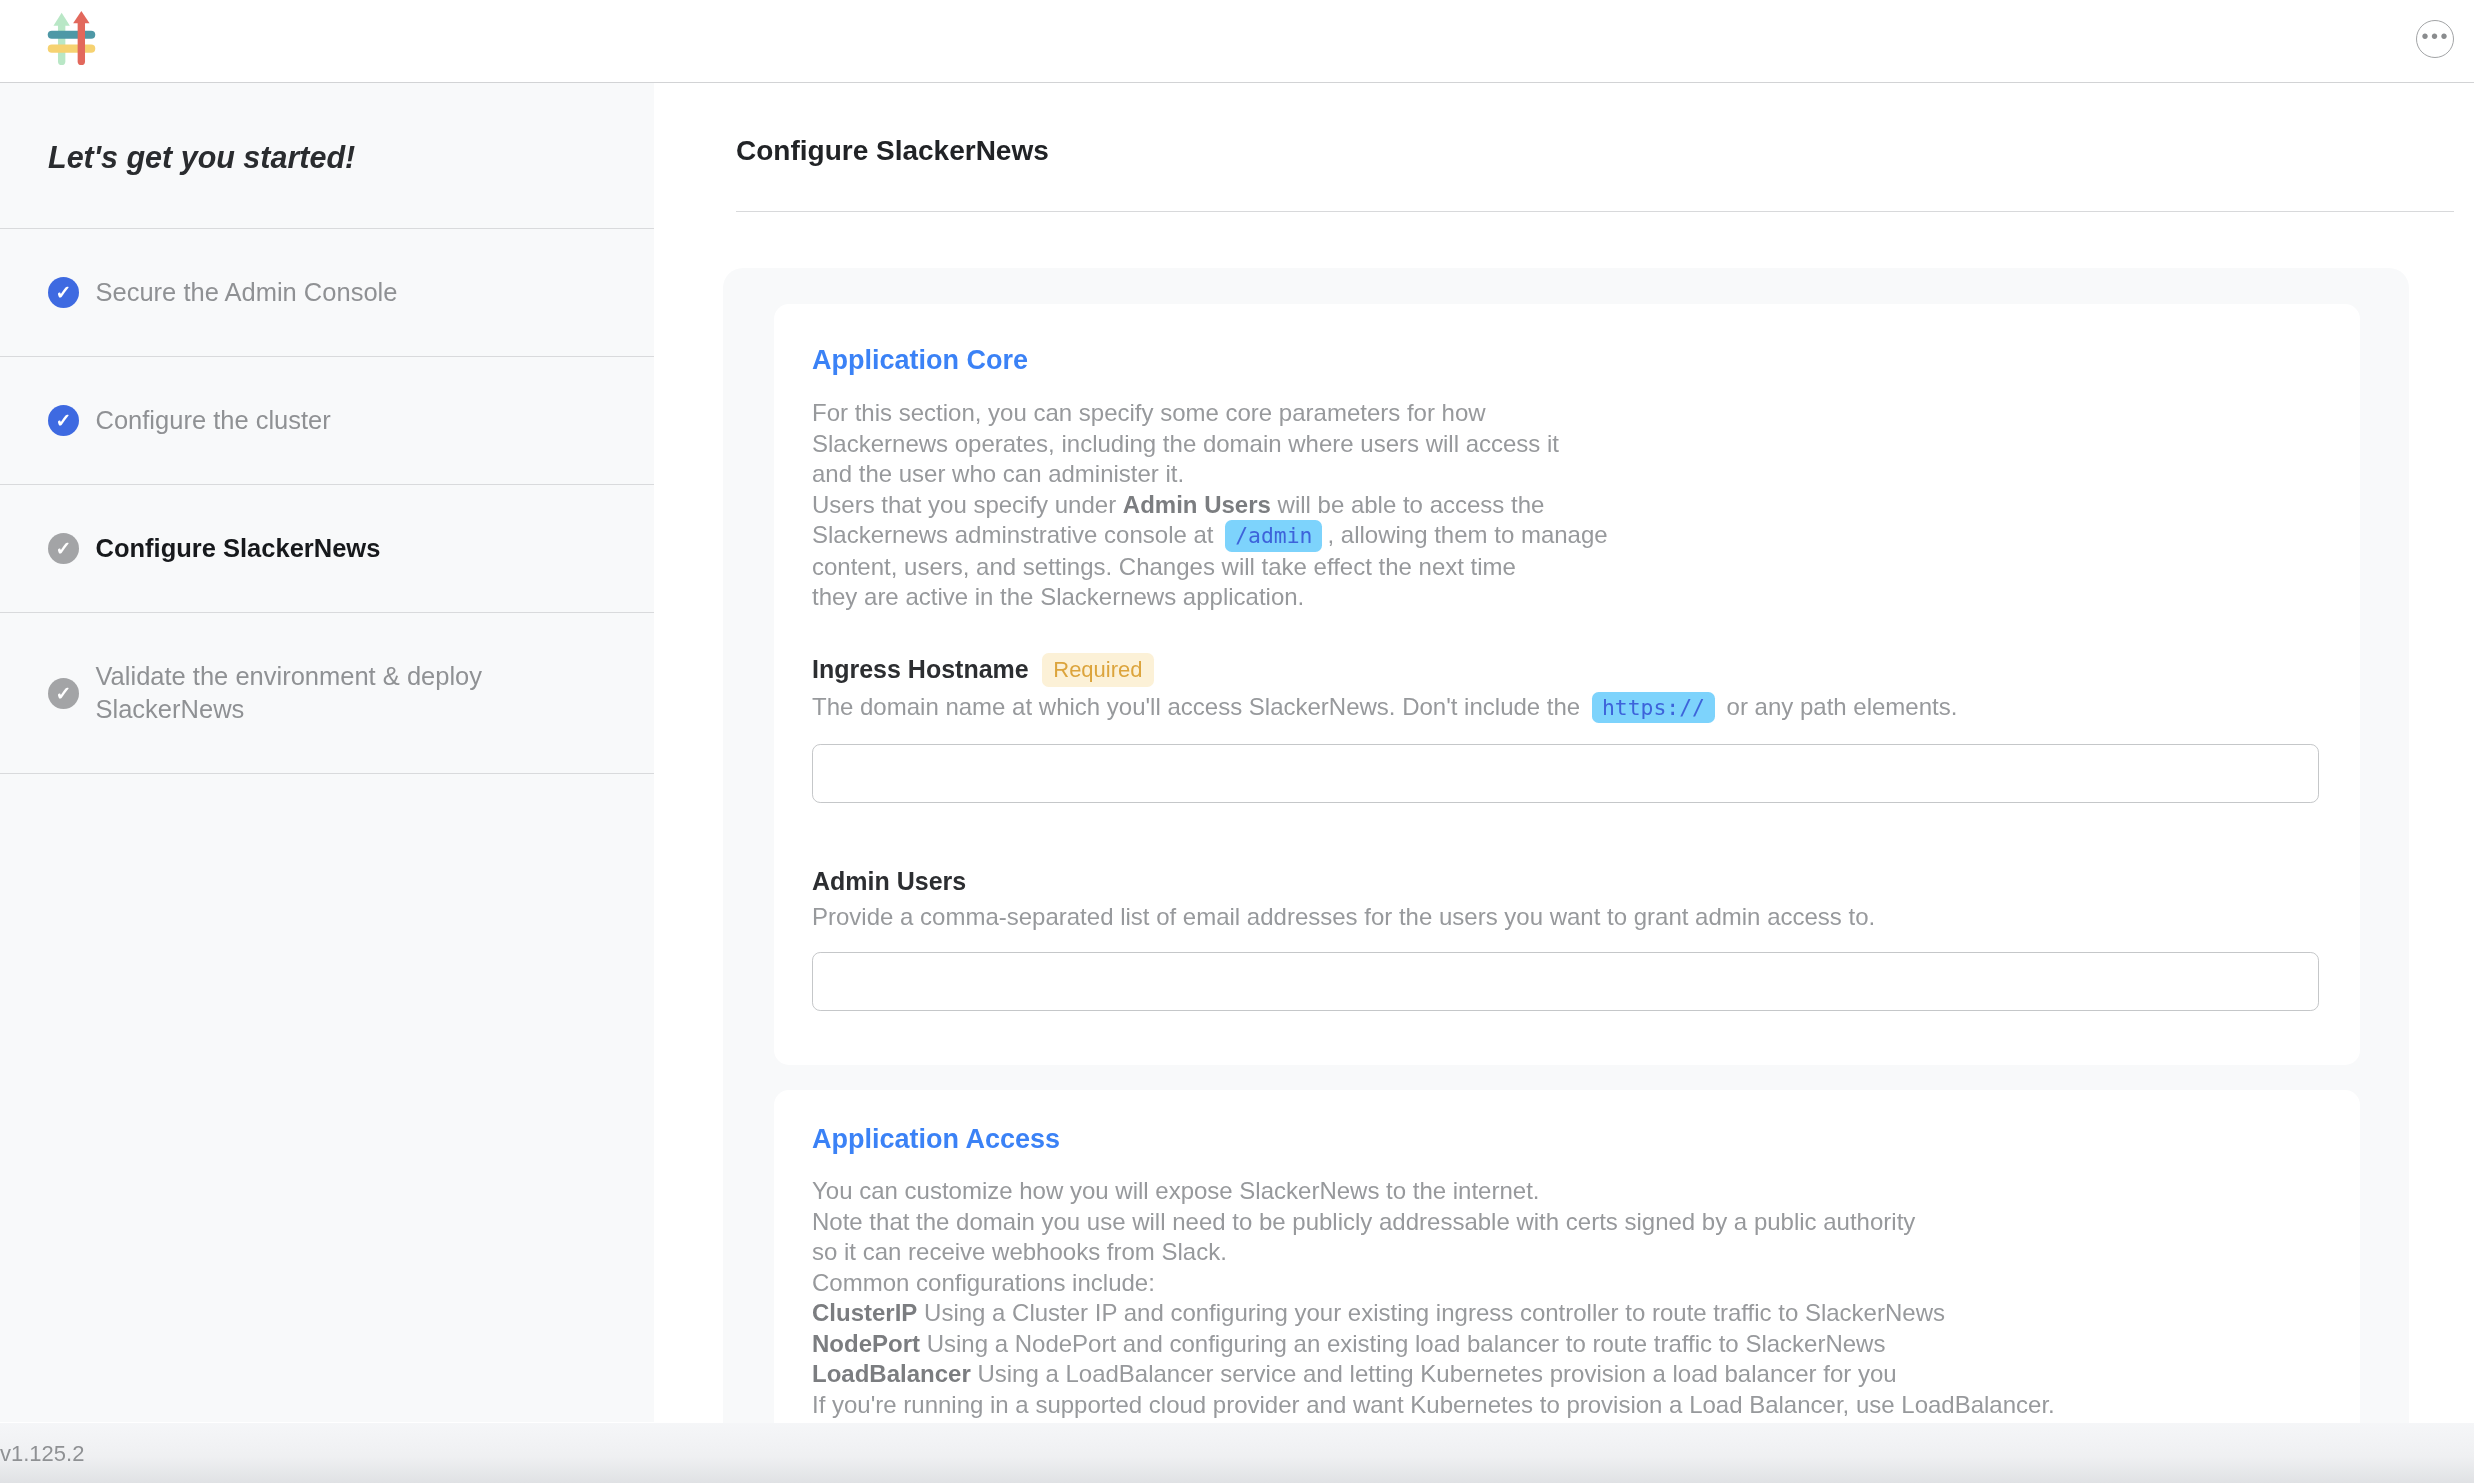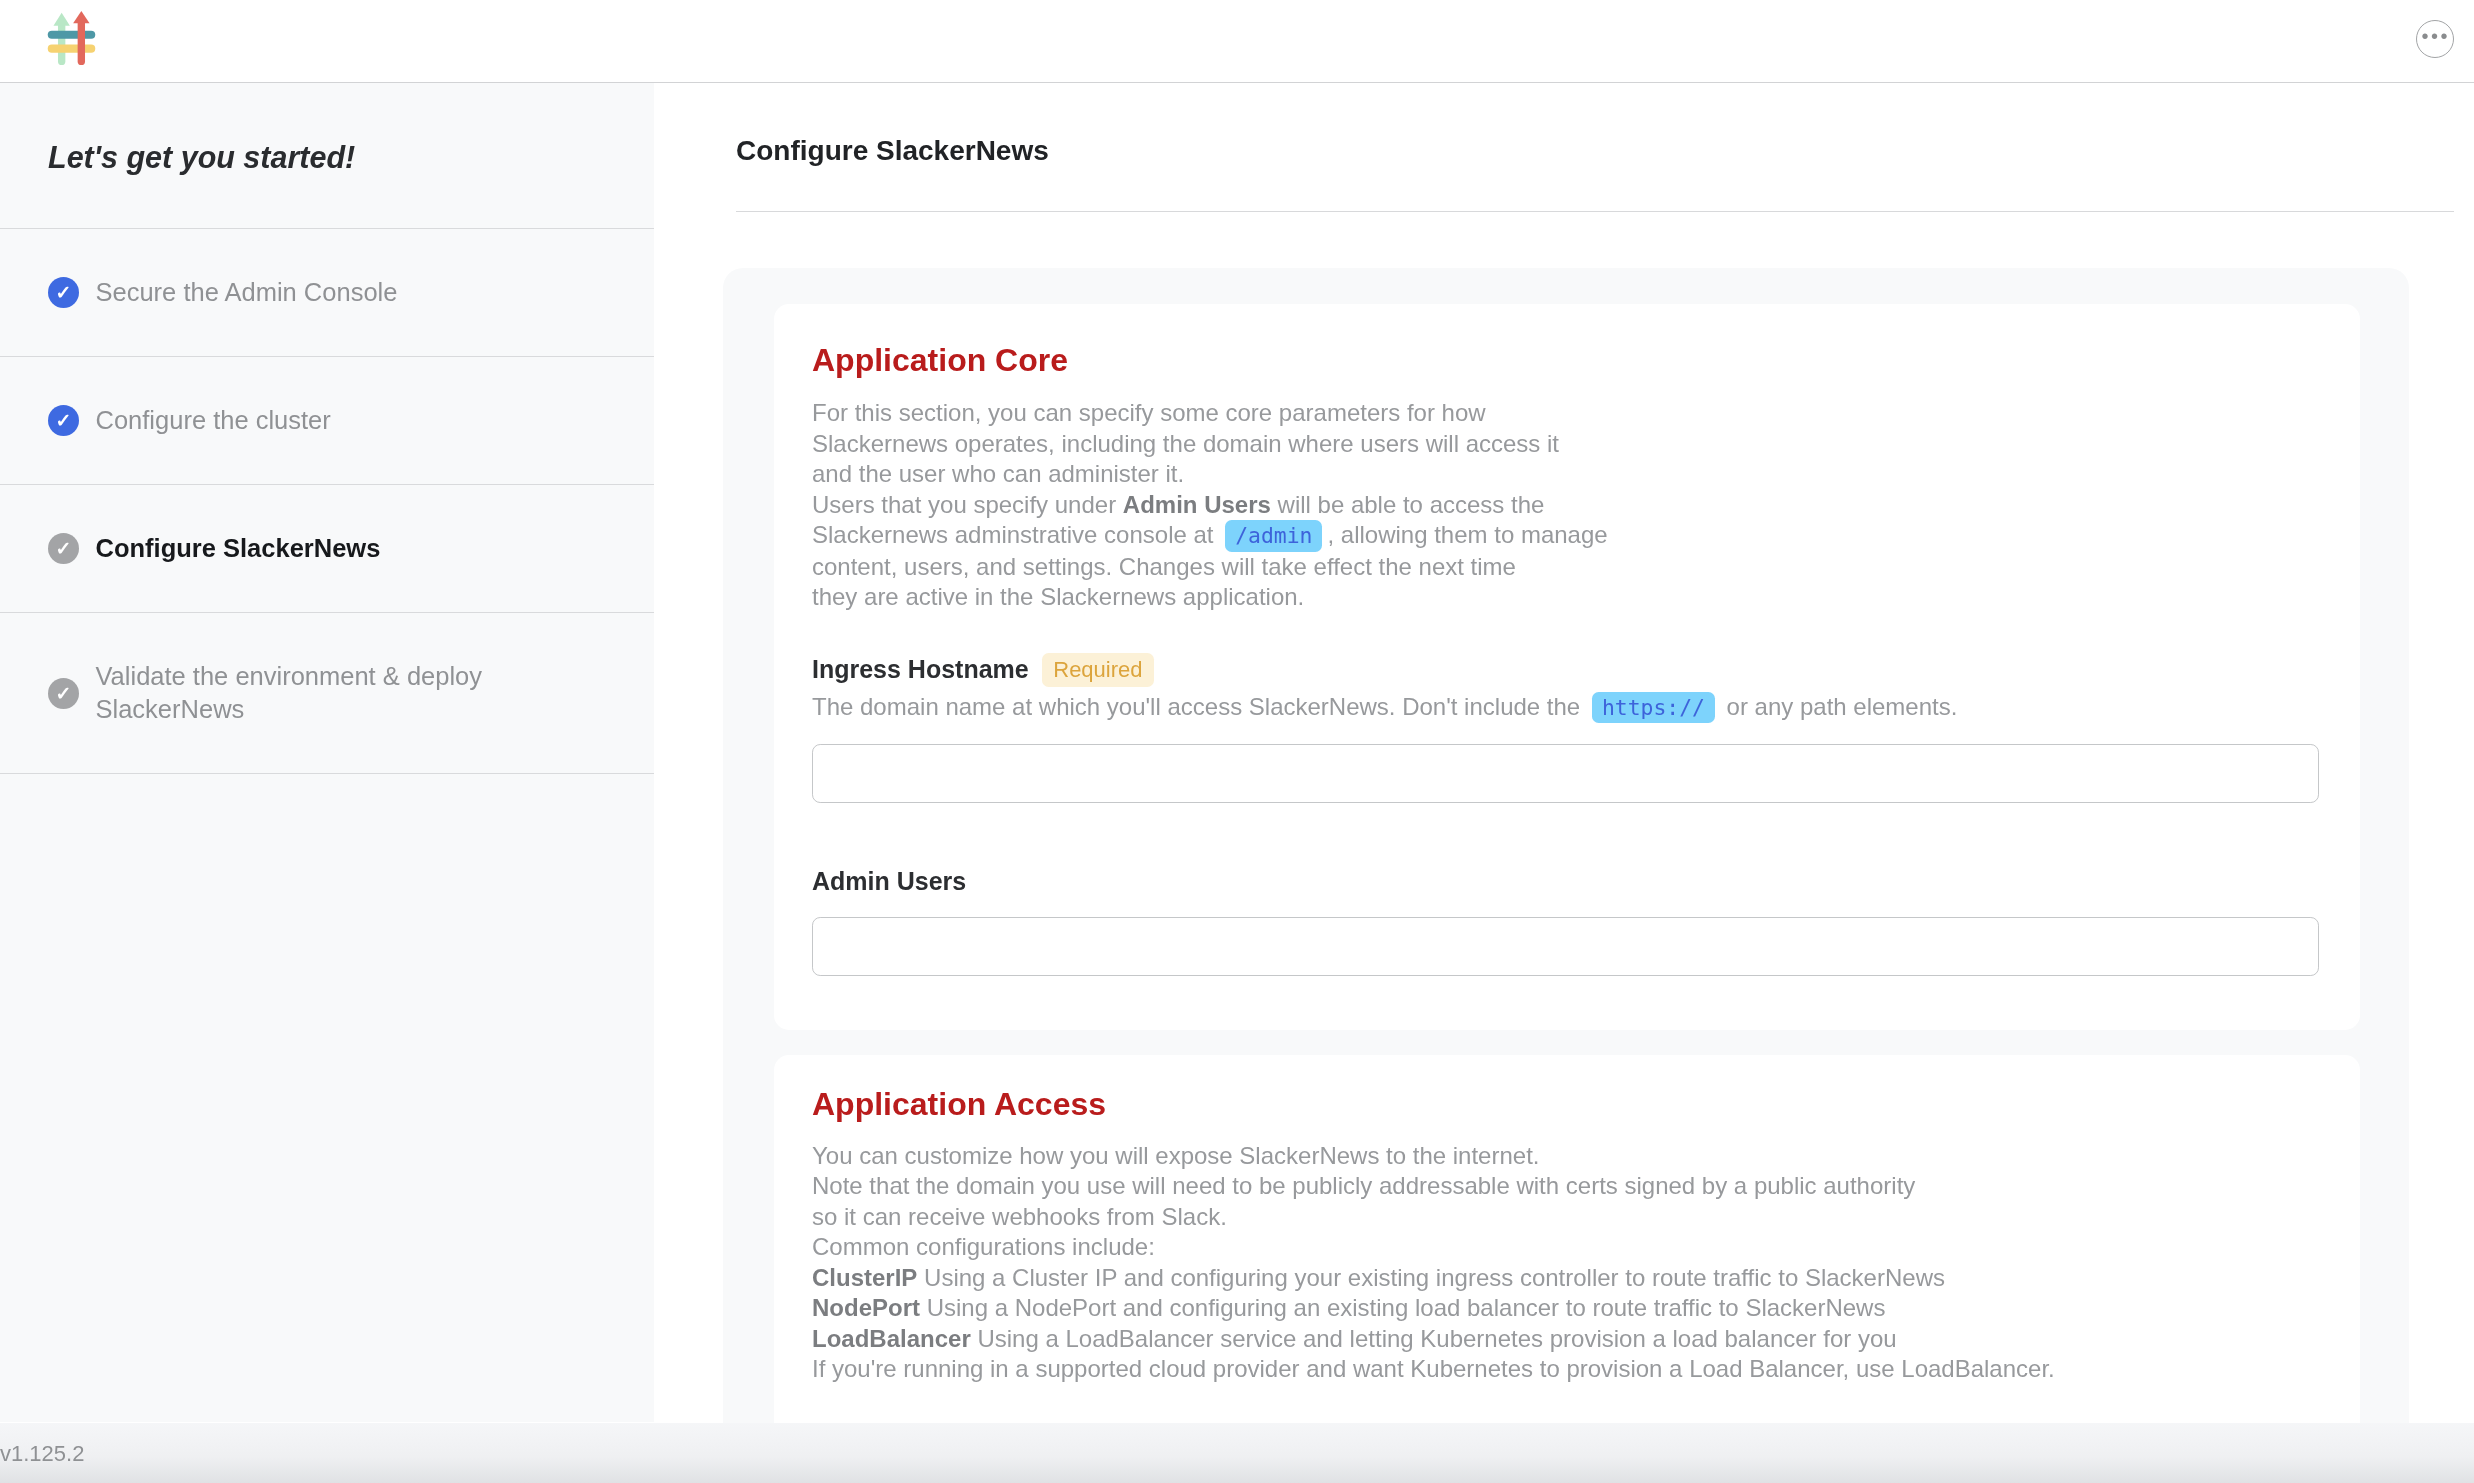--- a/index.html
+++ b/index.html
@@ -74,21 +74,21 @@
     box-sizing:border-box;
   }
   .card{
     background:#ffffff;border-radius:15px;
     padding:40px 41px 54px 38px;
     box-sizing:border-box;
   }
   .card + .card{margin-top:25px;}
   .card2{padding-top:33px;padding-bottom:66px;}
   .card-title{
-    margin:0 0 21.4px 0;font-size:32px;line-height:33px;font-weight:700;color:#b91c1c;
+    margin:0 0 21.4px 0;font-size:27px;line-height:33px;font-weight:700;color:#3b82f6;
   }
   .card2 .card-title{margin-bottom:20px;}
   .rich-line{
     white-space:nowrap;
     font-size:24px;line-height:30.5px;color:#97999c;
   }
   .seg-bold{font-weight:700;color:#7b7d80;}
   .seg-code{
     font-family:"DejaVu Sans Mono","Liberation Mono",monospace;
     font-size:21.4px;color:#3d63da;background:#7dd3fc;
@@ -193,20 +193,23 @@
         <div class="field-help">
             <div class="rich-line"><span class="seg-text">The domain name at which you'll access SlackerNews. Don't include the </span><span class="seg-code">https://</span><span class="seg-text"> or any path elements.</span></div>
           </div>
         <input class="field-input" type="text" value="" style="">
       </div>
 
       <div class="field">
         <div class="field-label-row">
           <span class="field-label">Admin Users</span>
         </div>
+        <div class="field-help">
+            <div class="rich-line"><span class="seg-text">Provide a comma-separated list of email addresses for the users you want to grant admin access to.</span></div>
+          </div>
         <input class="field-input" type="text" value="" style="">
       </div>
     </div>
 
     <div class="card card2">
       <h3 class="card-title">Application Access</h3>
       <div class="card-desc">
           <div class="rich-line"><span class="seg-text">You can customize how you will expose SlackerNews to the internet.</span></div>
           <div class="rich-line"><span class="seg-text">Note that the domain you use will need to be publicly addressable with certs signed by a public authority</span></div>
           <div class="rich-line"><span class="seg-text">so it can receive webhooks from Slack.</span></div>

